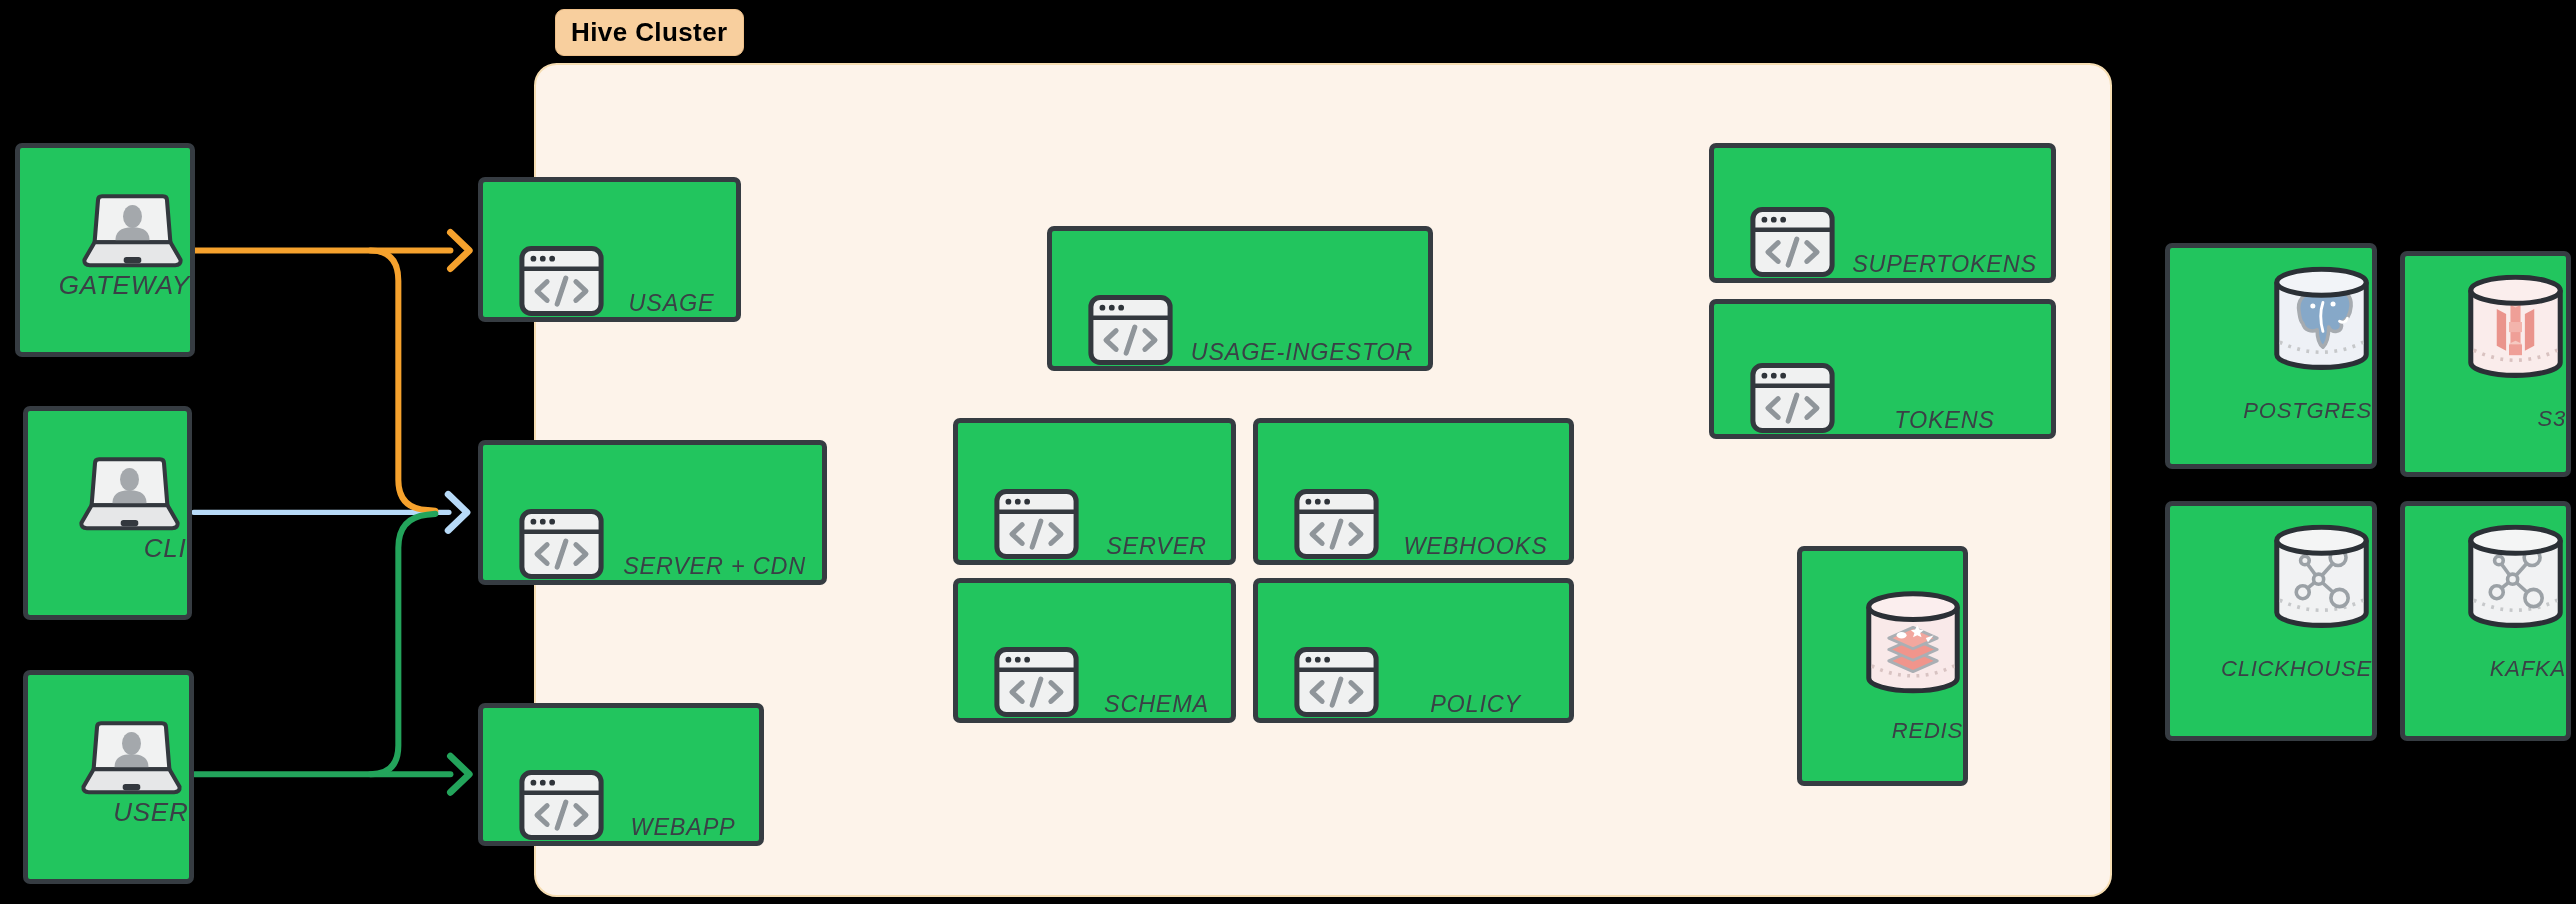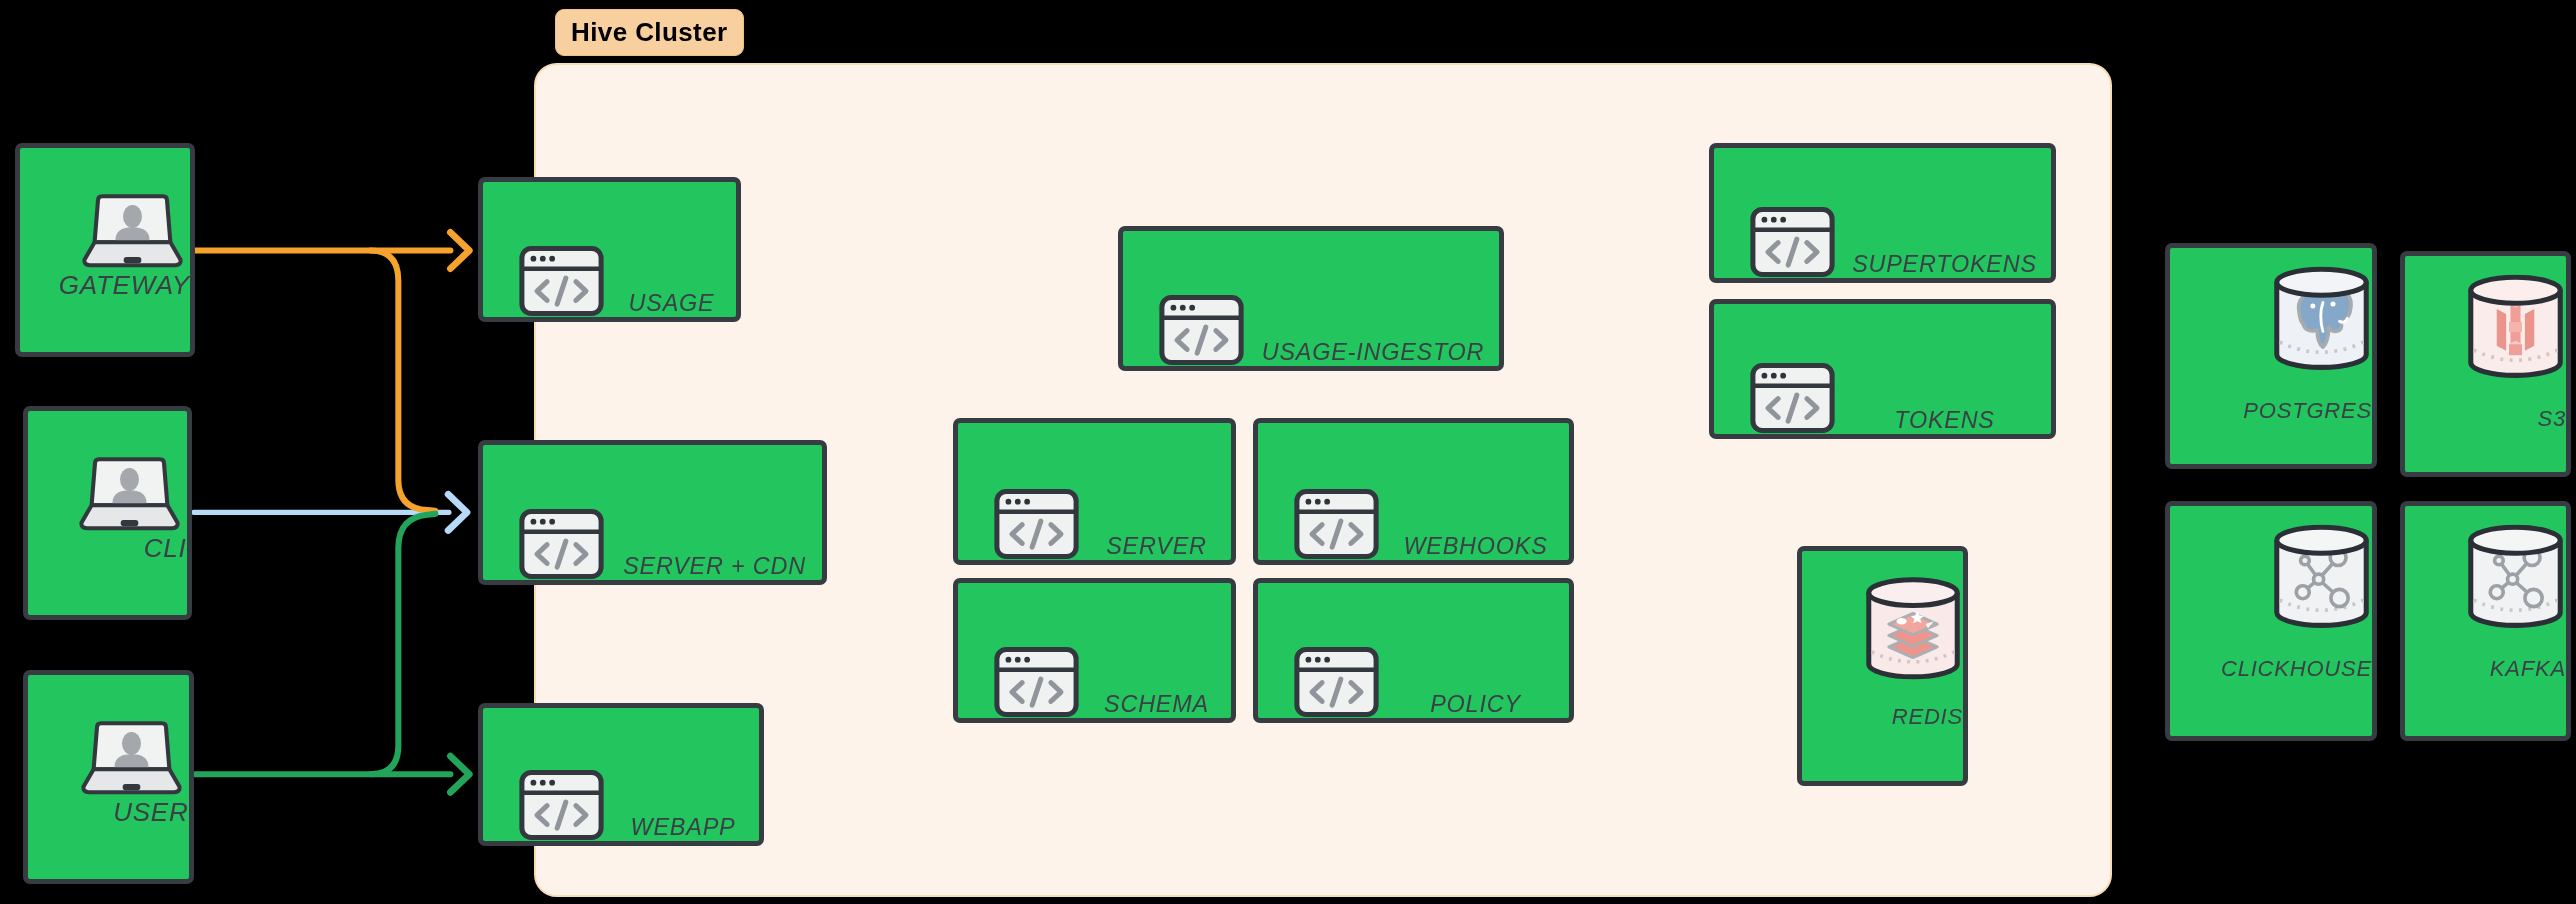--- a/index.html
+++ b/index.html
@@ -14,21 +14,21 @@
     box-sizing:border-box;display:flex;align-items:flex-end;}
   .node .nlabel{font-style:italic;color:#3a4046;letter-spacing:0.8px;white-space:nowrap;}
   .row{flex-direction:row;}
   .row .nicon{margin-left:33px;flex:0 0 auto;}
   .row .nlabel{flex:1;text-align:center;font-size:23.4px;}
   .col{flex-direction:column;justify-content:flex-start;}
   .client.col{padding-top:44px;}
   .client .nlabel{font-size:26px;}
   .db.col{padding-top:18px;}
   .db .nlabel{margin-top:22.6px;font-size:22px;}
-  .redisbox{padding-top:26px;}
+  .redisbox{padding-top:40px;}
   .redisbox .nlabel{margin-top:19.6px;font-size:22px;}
   svg{display:block;}
   #arrows{position:absolute;left:0;top:0;pointer-events:none;}
 </style>
 </head>
 <body>
 
 <div id="stage">
 
   <svg width="0" height="0" style="position:absolute" aria-hidden="true">
@@ -165,21 +165,21 @@
       </svg>
     <div class="nlabel">SERVER + CDN</div>
   </div>
   <div class="node row" style="left:478px;top:703px;width:286px;height:143px;">
     <svg class="nicon" width="91" height="72" viewBox="0 0 120 100">
         <use href="#icon-browser"></use>
       </svg>
     <div class="nlabel">WEBAPP</div>
   </div>
 
-  <div class="node row" style="left:1118px;top:226px;width:386px;height:145px;">
+  <div class="node row" style="left:1047px;top:226px;width:386px;height:145px;">
     <svg class="nicon" width="91" height="72" viewBox="0 0 120 100">
         <use href="#icon-browser"></use>
       </svg>
     <div class="nlabel">USAGE-INGESTOR</div>
   </div>
   <div class="node row" style="left:953px;top:418px;width:283px;height:147px;">
     <svg class="nicon" width="91" height="72" viewBox="0 0 120 100">
         <use href="#icon-browser"></use>
       </svg>
     <div class="nlabel">SERVER</div>

